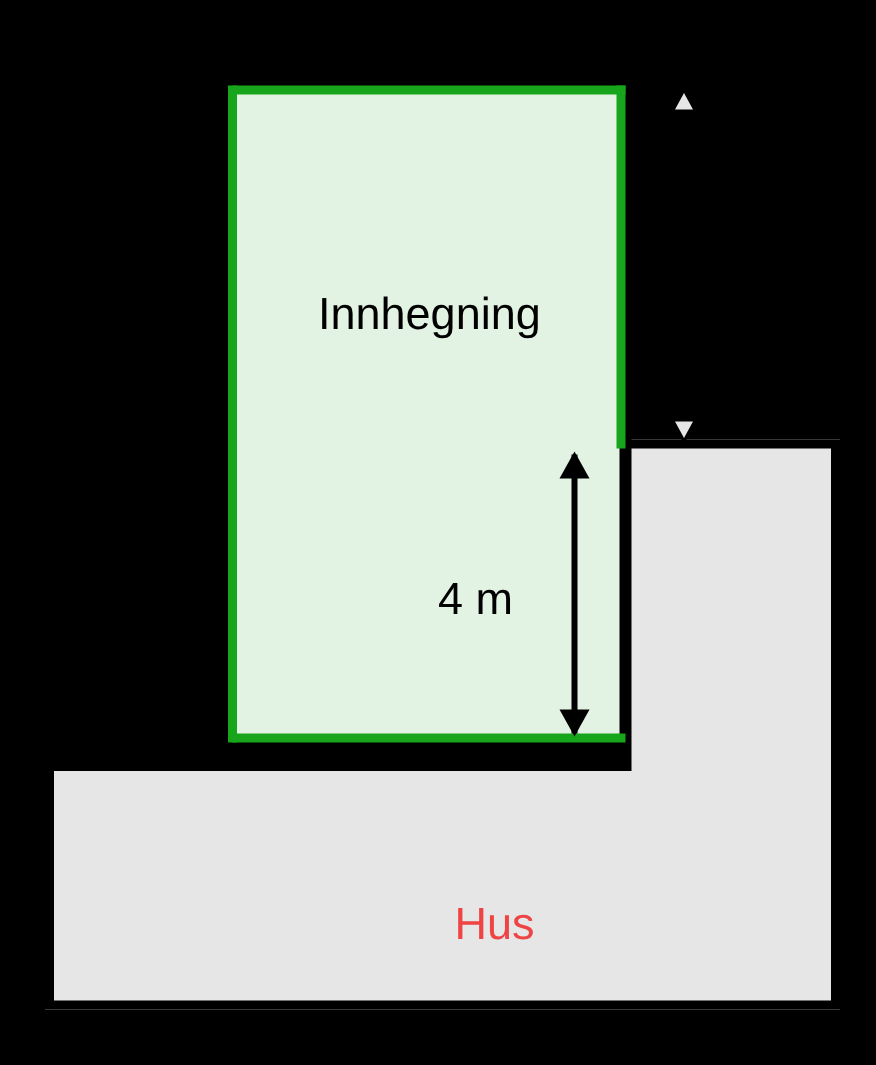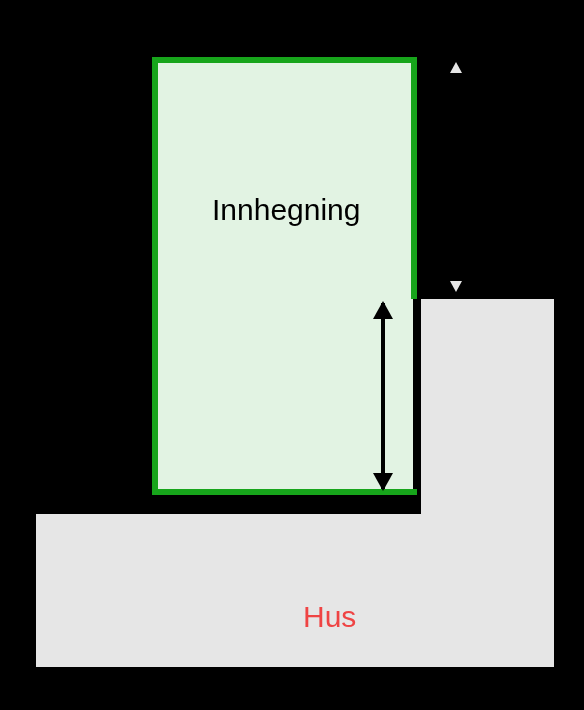--- a/index.html
+++ b/index.html
@@ -188,16 +188,17 @@
   <div class="enclosure-border-bottom"></div>
   <div class="enclosure-border-right-upper"></div>
 
   <div class="arrow-4m"></div>
 
   <div class="arrow-x-line"></div>
   <div class="arrow-x-top"></div>
   <div class="arrow-x-bottom"></div>
 
   <div class="label-innhegning">Innhegning</div>
+  <div class="label-4m">4 m</div>
   <div class="label-hus">Hus</div>
   <div class="label-x">x</div>
 
 </div>
 
 </body></html>

